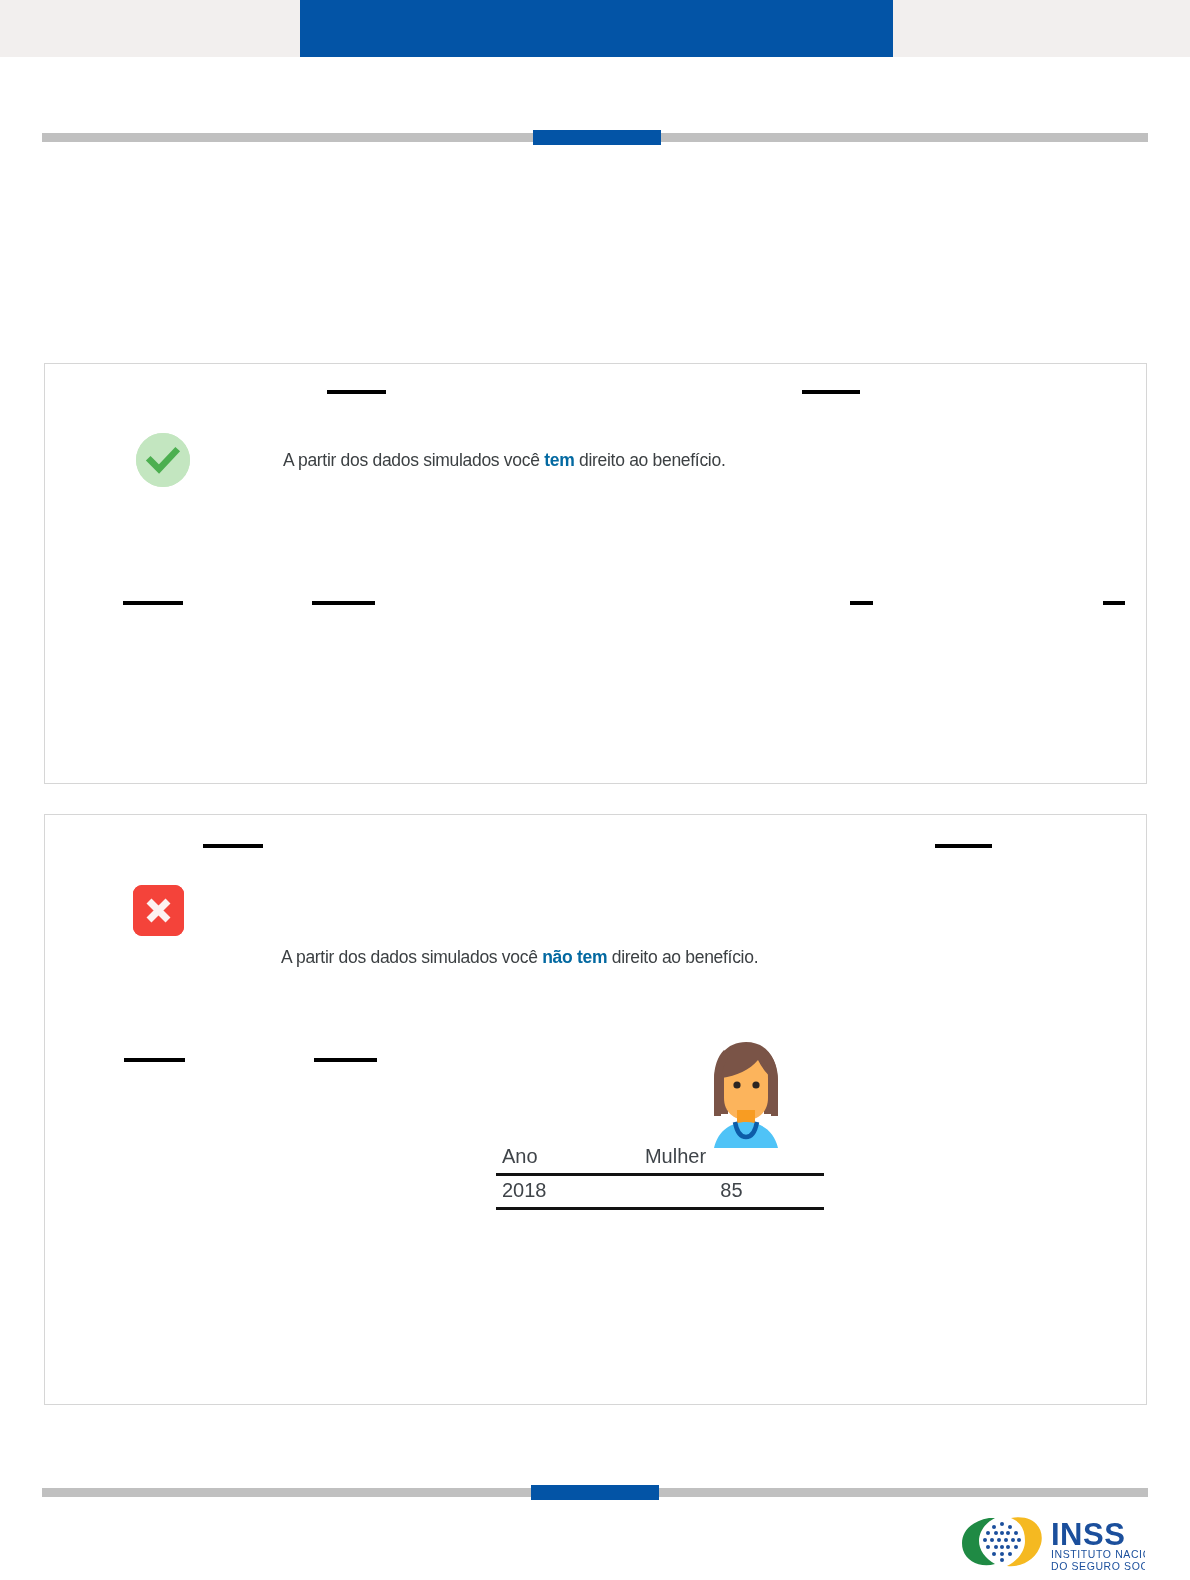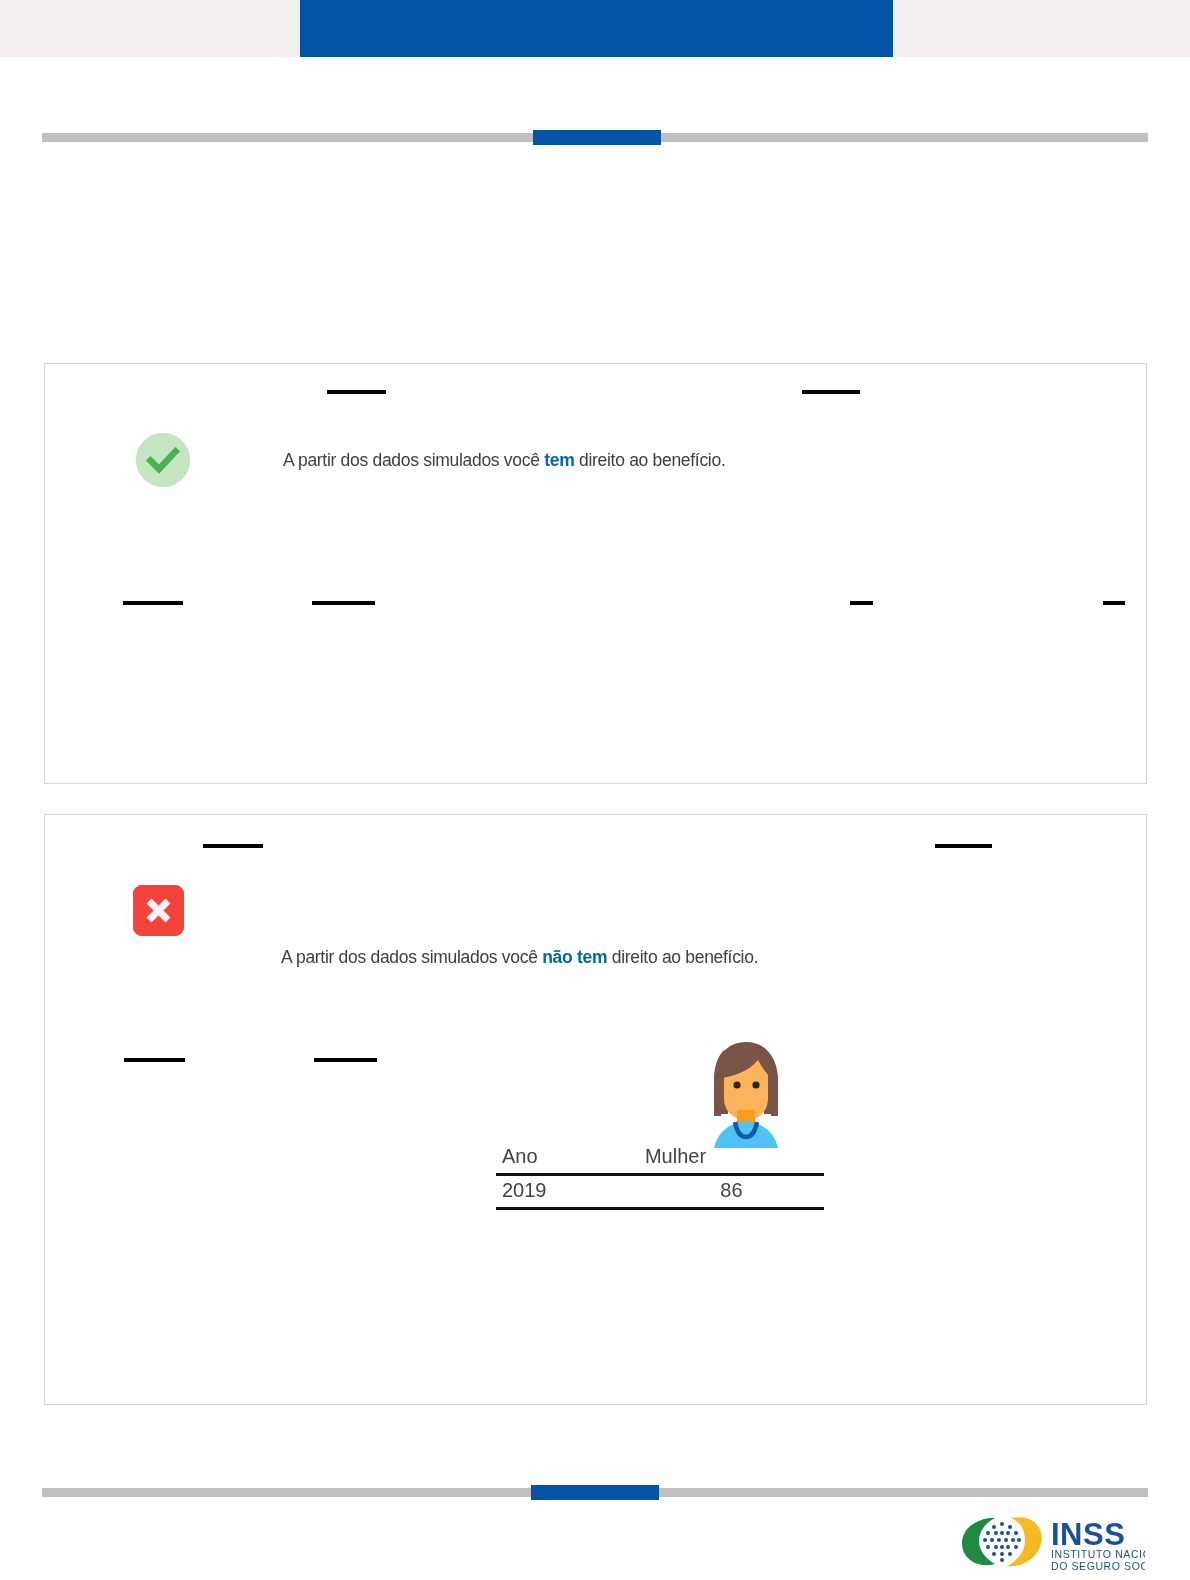--- a/index.html
+++ b/index.html
@@ -217,22 +217,22 @@
 
 <table class="data-table">
   <thead>
     <tr>
       <th>Ano</th>
       <th class="col-value">Mulher</th>
     </tr>
   </thead>
   <tbody>
     <tr>
-      <td>2019</td>
-      <td class="col-value">86</td>
+      <td>2018</td>
+      <td class="col-value">85</td>
     </tr>
   </tbody>
 </table>
 
 <div class="divider divider-footer"></div>
 <div class="divider-accent divider-accent-footer"></div>
 
 <div class="inss-logo">
   <svg width="190" height="66" viewBox="0 0 190 66" aria-hidden="true">
 

